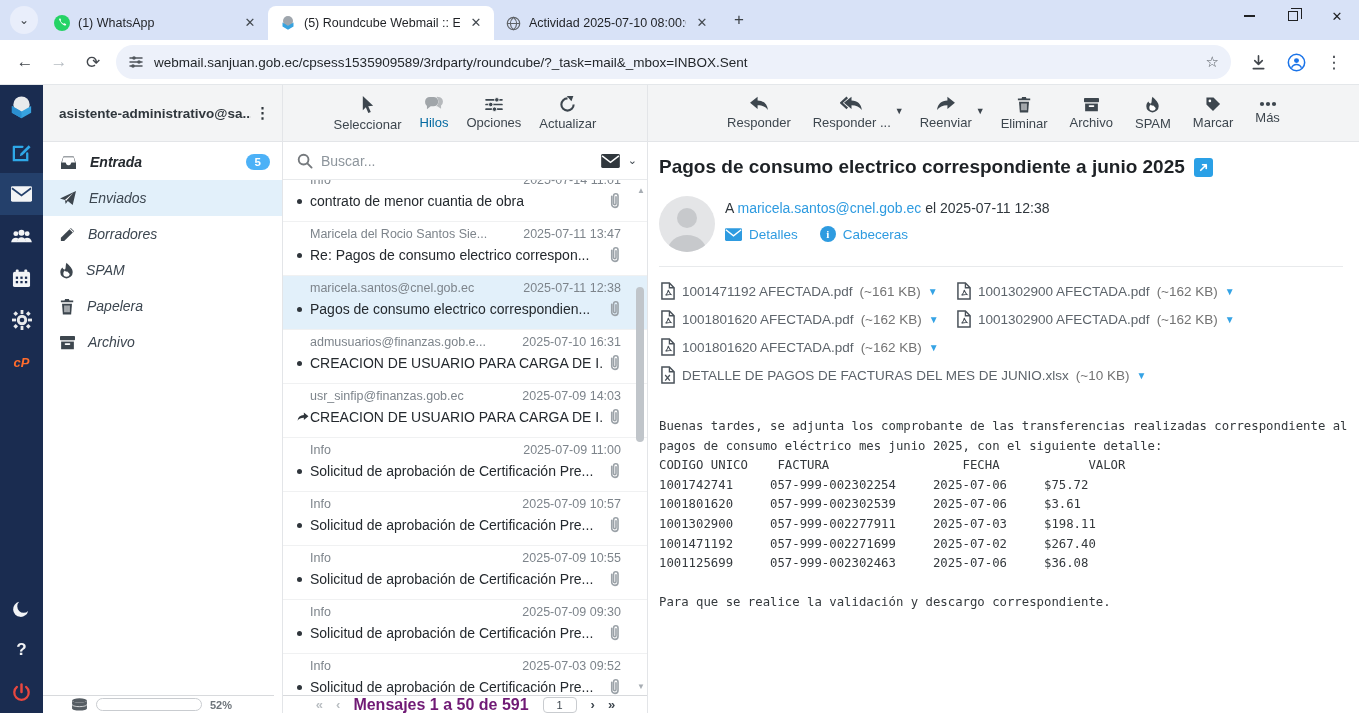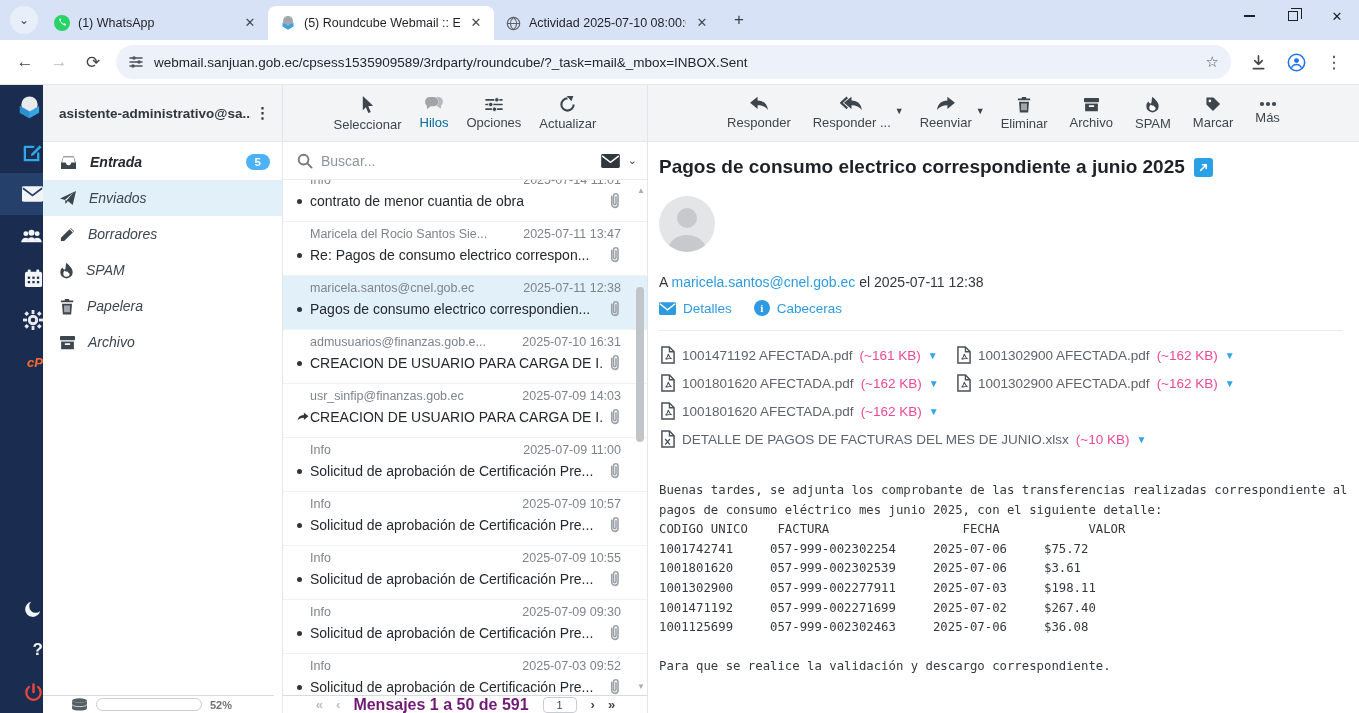--- a/index.html
+++ b/index.html
@@ -29,21 +29,21 @@
   .omnibox { flex:1; height:34px; margin:0 10px 0 6px; background:#edf1fa; border-radius:17px; display:flex; align-items:center; padding:0 12px; }
   .omni-url { flex:1; font-size:13.5px; color:#23272b; white-space:nowrap; overflow:hidden; }
   .omni-star { font-size:15px; color:#50565c; margin-left:8px; }
   .nav-right { display:flex; align-items:center; gap:4px; margin-right:8px; }
 
   
   .app { position:absolute; top:85px; left:0; right:0; bottom:0; display:flex; }
 
   
   .rail { width:43px; background:#1a2c50; display:flex; flex-direction:column; align-items:center; flex-shrink:0; }
-  .rail-item { width:43px; height:42px; display:flex; align-items:center; justify-content:flex-end; }
+  .rail-item { width:43px; height:42px; display:flex; align-items:center; justify-content:center; }
   .rail-item.logo { height:46px; }
   .rail-item.active { background:#24406b; }
   .rail-spacer { flex:1; }
   .cp-text { color:#ff6c2c; font-weight:bold; font-style:italic; font-size:13px; }
   .help-text { color:#f2f4f6; font-weight:bold; font-size:17px; }
 
   
   .folders-col { width:240px; background:#fff; border-right:1px solid #e3e5e8; display:flex; flex-direction:column; flex-shrink:0; position:relative; }
   .account-row { height:57px; background:#f3f4f5; border-bottom:1px solid #e3e5e8; display:flex; align-items:center; padding:0 8px 0 16px; }
   .account-name { flex:1; font-size:13.5px; font-weight:bold; color:#30373d; white-space:nowrap; overflow:hidden; }
@@ -93,34 +93,34 @@
   .pg-summary { font-weight:bold; color:#701a75; font-size:16px; }
   .pg-input { width:34px; height:16px; border:1px solid #c9ccd0; border-radius:4px; text-align:center; font-size:11px; color:#3d464e; }
 
   
   .view-col { flex:1; display:flex; flex-direction:column; background:#fff; min-width:0; }
   .view-toolbar { height:57px; background:#f3f4f5; border-bottom:1px solid #e3e5e8; display:flex; align-items:center; justify-content:center; gap:10px; }
   .view-content { flex:1; overflow:hidden; padding:14px 16px 0 11px; }
   .subject-row { display:flex; align-items:center; gap:9px; margin-bottom:18px; }
   .subject { font-size:19px; font-weight:bold; color:#1e2226; }
   .extlink { width:19px; height:19px; border-radius:3px; background:#2aa0e6; display:flex; align-items:center; justify-content:center; flex-shrink:0; }
-  .header-row { display:flex; gap:18px; padding-bottom:14px; border-bottom:1px solid #e8eaec;flex-direction:column; }
+  .header-row { display:flex; gap:10px; padding-bottom:14px; border-bottom:1px solid #e8eaec; }
   .avatar { width:56px; height:56px; border-radius:50%; background:#e4e5e7; overflow:hidden; display:flex; align-items:flex-end; justify-content:center; flex-shrink:0; }
   .hdr-lines { padding-top:4px; }
   .to-line { font-size:14px; color:#30373d; margin-bottom:10px; }
   .to-line a { color:#2e9be0; text-decoration:none; }
   .hdr-actions { display:flex; gap:22px; align-items:center; }
   .hdr-action { display:flex; align-items:center; gap:7px; font-size:13.5px; color:#2e9be0; font-weight:500; }
   .info-badge { width:16px; height:16px; border-radius:50%; background:#2e9be0; color:#fff; font-size:11px; font-weight:bold; display:flex; align-items:center; justify-content:center; font-family:"Liberation Serif", serif; }
 
   .attachments { display:flex; flex-wrap:wrap; padding:10px 0 4px 2px; }
   .attach { display:flex; align-items:center; gap:7px; width:296px; padding:5px 0; }
   .attach.wide { width:auto; padding-right:20px; }
   .attach-name { font-size:13.5px; color:#5d646b; white-space:nowrap; }
-  .attach-size { font-size:13.5px; color:#ec4899; }
+  .attach-size { font-size:13.5px; color:#737373; }
   .attach-caret { color:#35a3e5; font-size:10px; }
 
   .body-pre { font-family:"DejaVu Sans Mono", monospace; font-size:12.3px; line-height:19.6px; color:#34393d; margin-top:24px; white-space:pre; }
 
   svg { display:block; }
 </style>
 </head>
 <body>
 
 <div class="screen">

